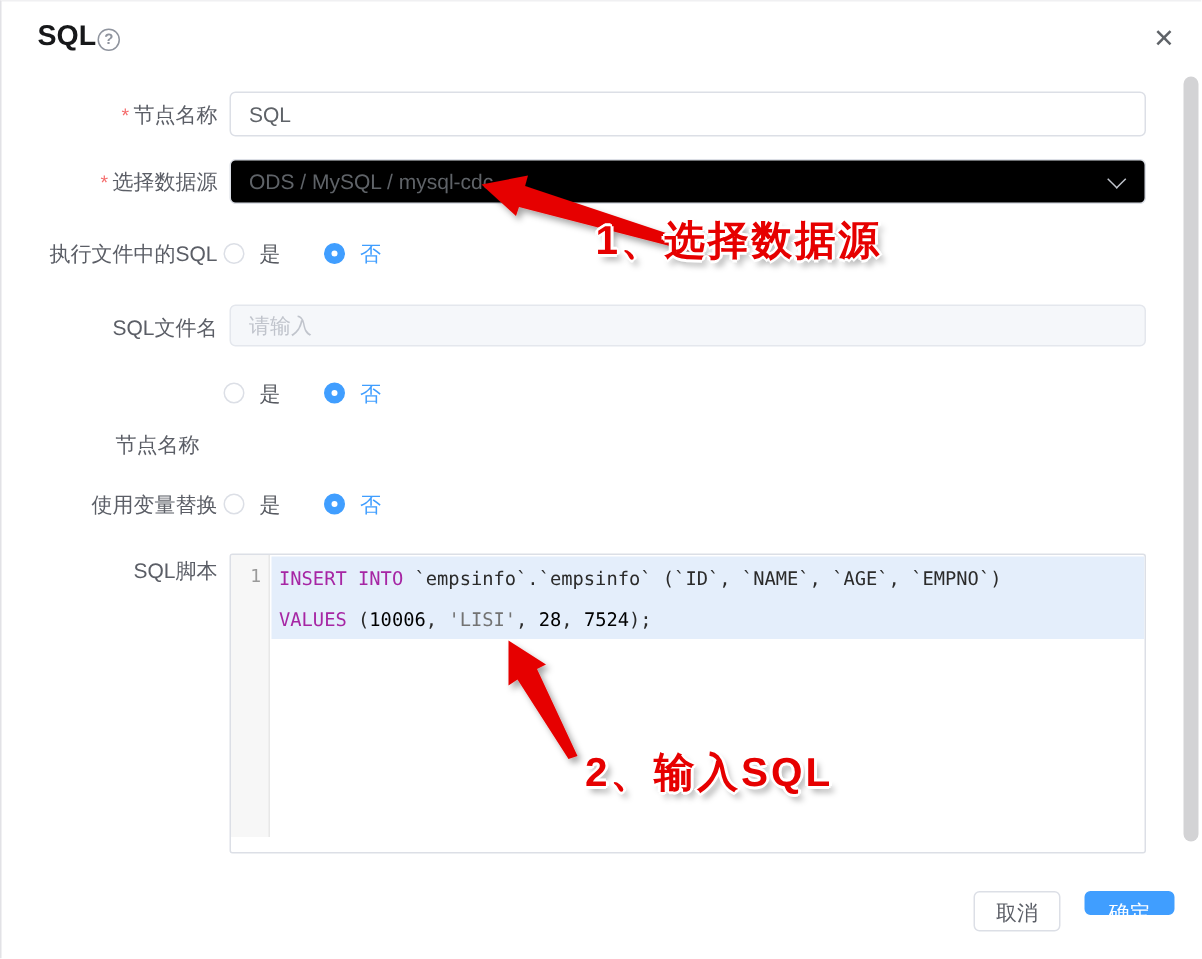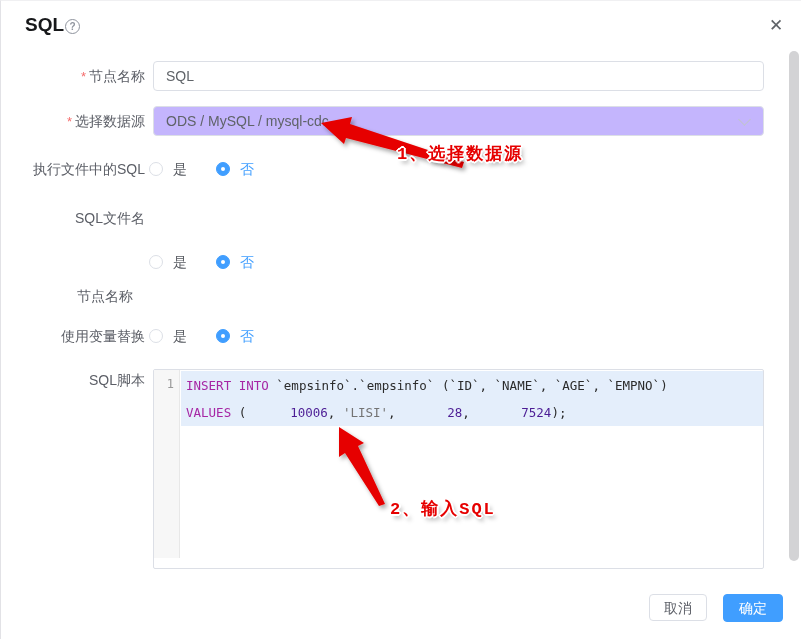--- a/index.html
+++ b/index.html
@@ -30,21 +30,21 @@
     border:1px solid #dcdfe6; border-radius:4px; background:#fff;
     font-size:14px; color:#5f6368; padding:0 12px; line-height:28px;
     font-family:"Liberation Sans","DejaVu Sans",sans-serif; outline:none;
   }
   .tinput:disabled, .tinput.disabled {
     background:#f5f7fa; border-color:#e4e7ed; color:#c0c4cc; cursor:not-allowed;
   }
   .tinput::placeholder { color:#c0c4cc; }
   .selectbox {
     position:absolute; left:152px; width:611px; height:30px;
-    border:1px solid #dcdfe6; border-radius:4px; background:#c4b5fd; cursor:pointer;padding-left:16px;
+    border:1px solid #dcdfe6; border-radius:4px; background:#000000; cursor:pointer;padding-left:16px;
   }
   .selectbox .sel-text { position:absolute; left:12px; top:0; line-height:28px; font-size:14px; color:#5f6368; }
   .chevron {
     position:absolute; right:14px; top:8px; width:9px; height:9px;
     border-right:1.5px solid #c0c4cc; border-bottom:1.5px solid #c0c4cc;
     transform:rotate(45deg);
   }
   
   .radio-circle {
     position:absolute; width:14px; height:14px; border-radius:50%;
@@ -70,43 +70,42 @@
     position:absolute; top:7px; right:5px; font-family:"DejaVu Sans Mono",monospace;
     font-size:12px; color:#9a9a9a;
   }
   .hl-lines { position:absolute; left:27px; right:0; top:1px; height:55px; background:#e4eefb; }
   .codearea {
     position:absolute; left:32px; top:2px; right:4px;
     font-family:"DejaVu Sans Mono",monospace; font-size:12.5px; color:#2b2b2b;
     line-height:27px; white-space:pre; cursor:text;
   }
   .tok-kw { color:#a626a4;margin-top:28px; }
-  .tok-num { color:#4c1d95;margin-left:44px; }
+  .tok-num { color:#000000; }
   .tok-str { color:#737373; }
   
   .btn {
-    position:absolute; top:593px; height:28px; border-radius:4px;
+    position:absolute; top:593px; height:16px; border-radius:4px;
     font-size:14px; text-align:center; line-height:26px; cursor:pointer;
   }
   .btn-cancel { left:648px; width:58px; height:27px; background:#fff; border:1px solid #dcdfe6; color:#5b5e66; }
   .btn-confirm { left:722px; width:60px; background:#409eff; border:1px solid #409eff; color:#fff; line-height:27px; }
   
   .scroll-thumb {
     position:absolute; left:788px; top:50px; width:10px; height:510px;
     background:#d3d3d5; border-radius:6px; cursor:pointer;
   }
   
   .annot {
-    position:absolute; font-size:17px; font-weight:700; color:#e60000;
+    position:absolute; font-size:27px; font-weight:700; color:#e60000;
     letter-spacing:2px; white-space:nowrap; z-index:6;
     text-shadow:
       -2px 0 0 #fff, 2px 0 0 #fff, 0 -2px 0 #fff, 0 2px 0 #fff,
       -1px -1px 0 #fff, 1px -1px 0 #fff, -1px 1px 0 #fff, 1px 1px 0 #fff,
       3px 4px 4px rgba(0,0,0,0.35);
-    font-family: Liberation Mono, monospace;
   }
   .annot1 { left:396px; top:141px; }
   .annot2 { left:389px; top:496px; }
   .arrow-svg { position:absolute; left:0; top:0; z-index:5; pointer-events:none; }
 </style>
 </head>
 <body>
 
 <div class="modal">
 
@@ -125,20 +124,21 @@
 
   <div class="flabel" style="top:160px">执行文件中的SQL</div>
   <span class="radio-circle" style="left:148px;top:161px"></span>
   <span class="radio-label" style="left:172px;top:160px">是</span>
   <span class="radio-circle checked" style="left:215px;top:161px">
       <span class="dot"></span>
     </span>
   <span class="radio-label on" style="left:239px;top:160px">否</span>
 
   <div class="flabel" style="top:209px">SQL文件名</div>
+  <input class="tinput disabled" style="top: 202px; height: 28px;" type="text" disabled="" placeholder="请输入">
 
   <div class="flabel" style="top:287px;right:668px">节点名称</div>
   <span class="radio-circle" style="left:148px;top:254px"></span>
   <span class="radio-label" style="left:172px;top:253px">是</span>
   <span class="radio-circle checked" style="left:215px;top:254px">
       <span class="dot"></span>
     </span>
   <span class="radio-label on" style="left:239px;top:253px">否</span>
 
   <div class="flabel" style="top:327px">使用变量替换</div>

